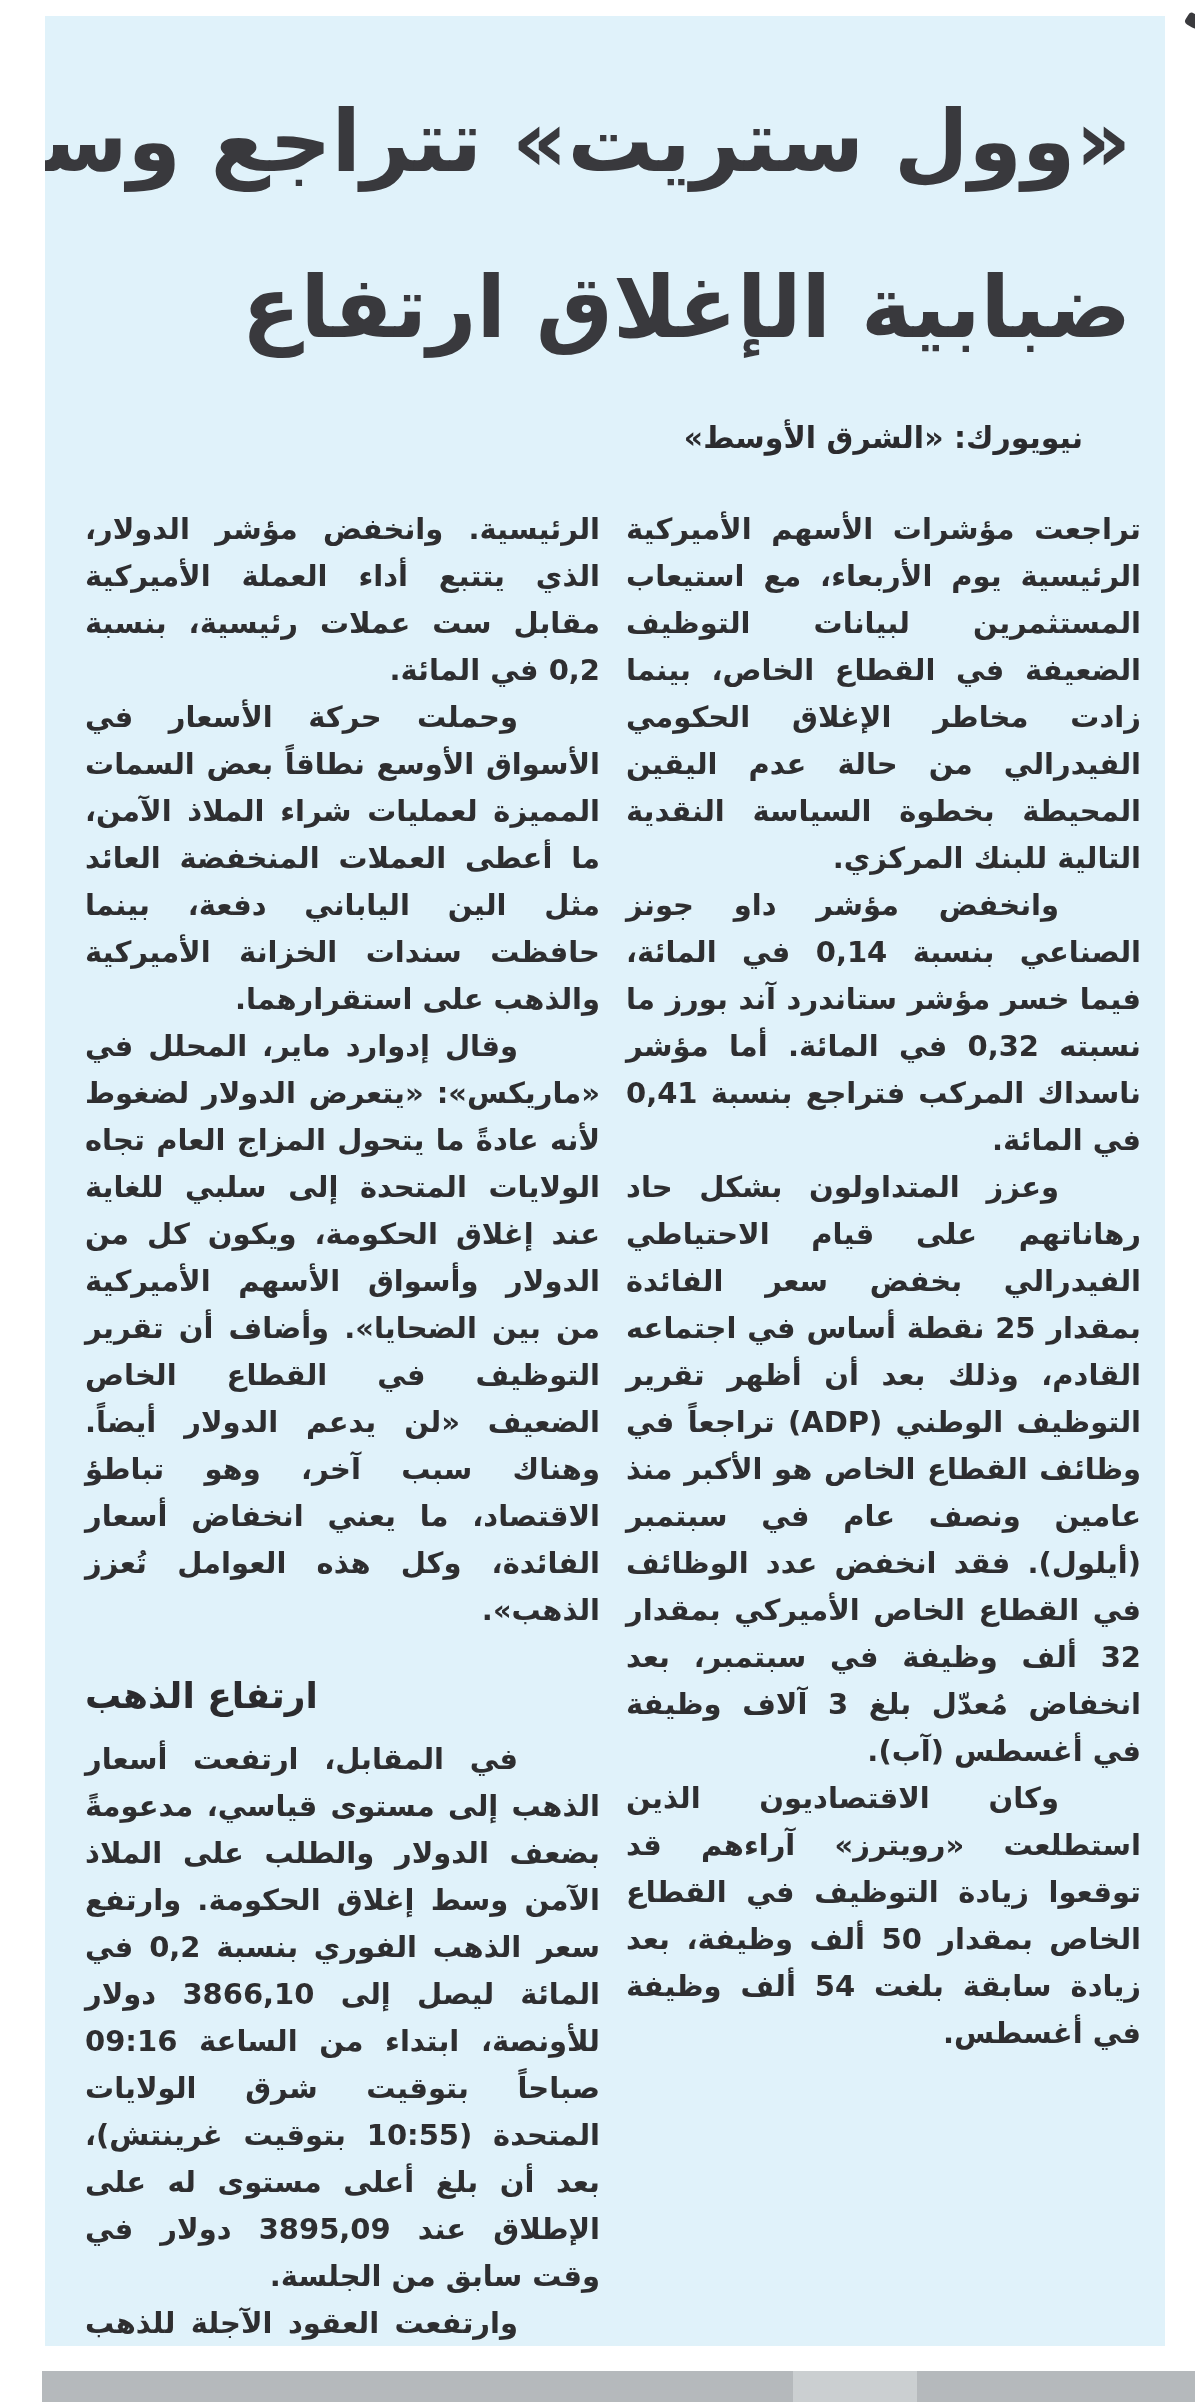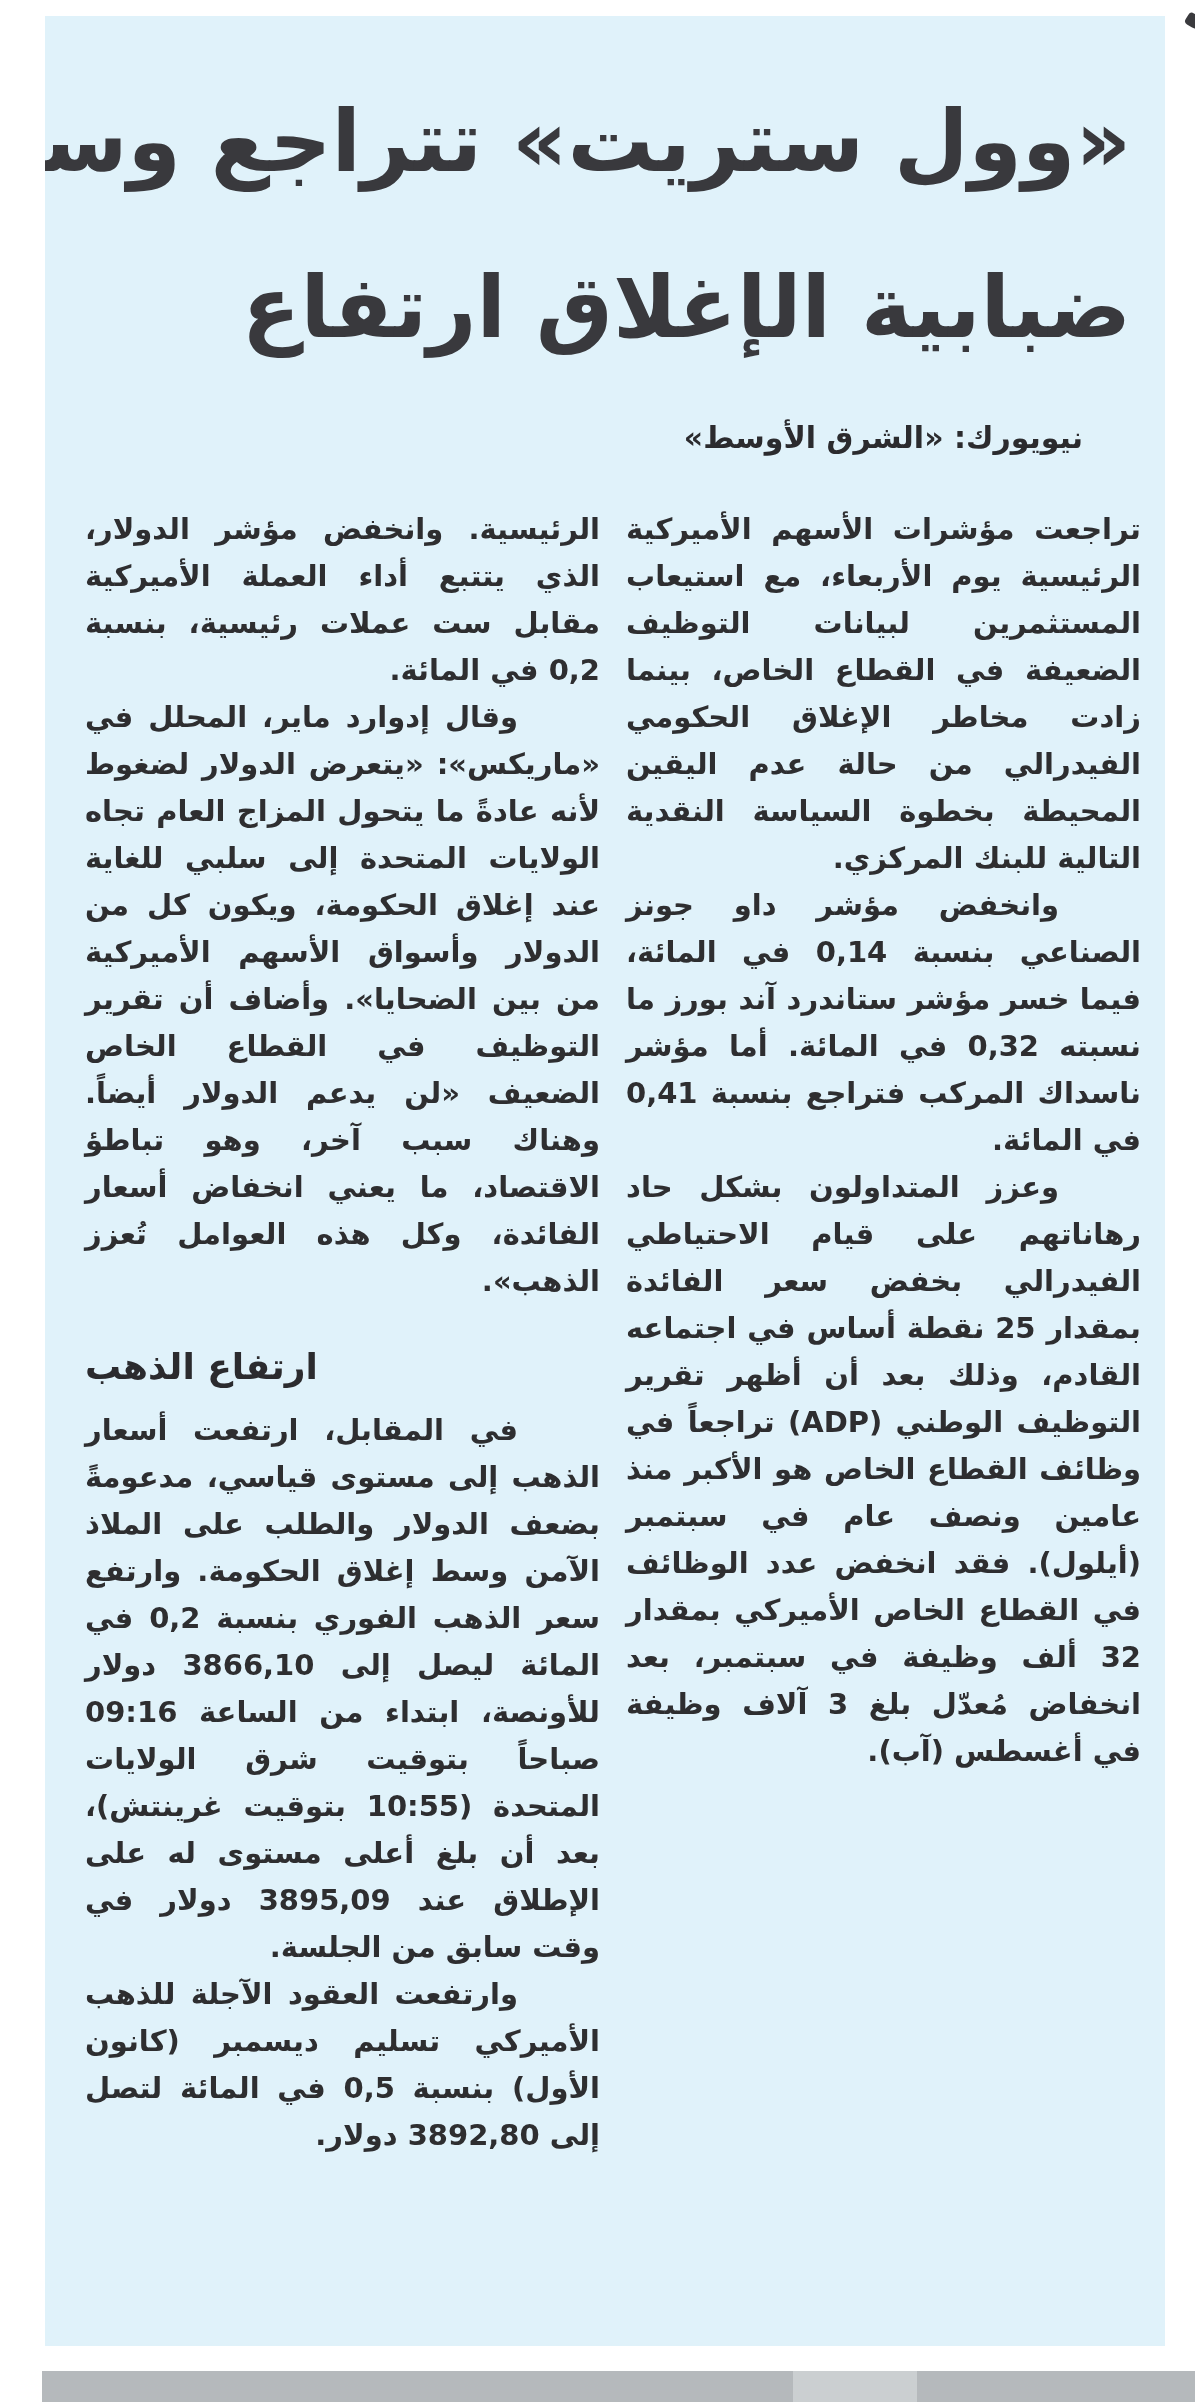--- a/index.html
+++ b/index.html
@@ -108,25 +108,27 @@
       <span class="hl-line">ضبابية الإغلاق ارتفاع</span>
     </h1>
 
     <div class="columns">
 
       <div class="col col-start">
         <p class="byline">نيويورك: «الشرق الأوسط»</p>
         <p class="body-par">تراجعت مؤشرات الأسهم الأميركية الرئيسية يوم الأربعاء، مع استيعاب المستثمرين لبيانات التوظيف الضعيفة في القطاع الخاص، بينما زادت مخاطر الإغلاق الحكومي الفيدرالي من حالة عدم اليقين المحيطة بخطوة السياسة النقدية التالية للبنك المركزي.</p>
         <p class="body-par indent">وانخفض مؤشر داو جونز الصناعي بنسبة 0,14 في المائة، فيما خسر مؤشر ستاندرد آند بورز ما نسبته 0,32 في المائة. أما مؤشر ناسداك المركب فتراجع بنسبة 0,41 في المائة.</p>
         <p class="body-par indent">وعزز المتداولون بشكل حاد رهاناتهم على قيام الاحتياطي الفيدرالي بخفض سعر الفائدة بمقدار 25 نقطة أساس في اجتماعه القادم، وذلك بعد أن أظهر تقرير التوظيف الوطني (ADP) تراجعاً في وظائف القطاع الخاص هو الأكبر منذ عامين ونصف عام في سبتمبر (أيلول). فقد انخفض عدد الوظائف في القطاع الخاص الأميركي بمقدار 32 ألف وظيفة في سبتمبر، بعد انخفاض مُعدّل بلغ 3 آلاف وظيفة في أغسطس (آب).</p>
+        <p class="body-par indent">وكان الاقتصاديون الذين استطلعت «رويترز» آراءهم قد توقعوا زيادة التوظيف في القطاع الخاص بمقدار 50 ألف وظيفة، بعد زيادة سابقة بلغت 54 ألف وظيفة في أغسطس.</p>
 
       </div>
 
       <div class="col col-continuation">
         <p class="body-par">الرئيسية. وانخفض مؤشر الدولار، الذي يتتبع أداء العملة الأميركية مقابل ست عملات رئيسية، بنسبة 0,2 في المائة.</p>
+        <p class="body-par indent">وحملت حركة الأسعار في الأسواق الأوسع نطاقاً بعض السمات المميزة لعمليات شراء الملاذ الآمن، ما أعطى العملات المنخفضة العائد مثل الين الياباني دفعة، بينما حافظت سندات الخزانة الأميركية والذهب على استقرارهما.</p>
         <p class="body-par indent">وقال إدوارد ماير، المحلل في «ماريكس»: «يتعرض الدولار لضغوط لأنه عادةً ما يتحول المزاج العام تجاه الولايات المتحدة إلى سلبي للغاية عند إغلاق الحكومة، ويكون كل من الدولار وأسواق الأسهم الأميركية من بين الضحايا». وأضاف أن تقرير التوظيف في القطاع الخاص الضعيف «لن يدعم الدولار أيضاً. وهناك سبب آخر، وهو تباطؤ الاقتصاد، ما يعني انخفاض أسعار الفائدة، وكل هذه العوامل تُعزز الذهب».</p>
         <h2 class="section-heading">ارتفاع الذهب</h2>
         <p class="body-par indent">في المقابل، ارتفعت أسعار الذهب إلى مستوى قياسي، مدعومةً بضعف الدولار والطلب على الملاذ الآمن وسط إغلاق الحكومة. وارتفع سعر الذهب الفوري بنسبة 0,2 في المائة ليصل إلى 3866,10 دولار للأونصة، ابتداء من الساعة 09:16 صباحاً بتوقيت شرق الولايات المتحدة (10:55 بتوقيت غرينتش)، بعد أن بلغ أعلى مستوى له على الإطلاق عند 3895,09 دولار في وقت سابق من الجلسة.</p>
         <p class="body-par indent">وارتفعت العقود الآجلة للذهب الأميركي تسليم ديسمبر (كانون الأول) بنسبة 0,5 في المائة لتصل إلى 3892,80 دولار.</p>
       </div>
 
     </div>
   </div>
 
   <div class="footer-bar">

